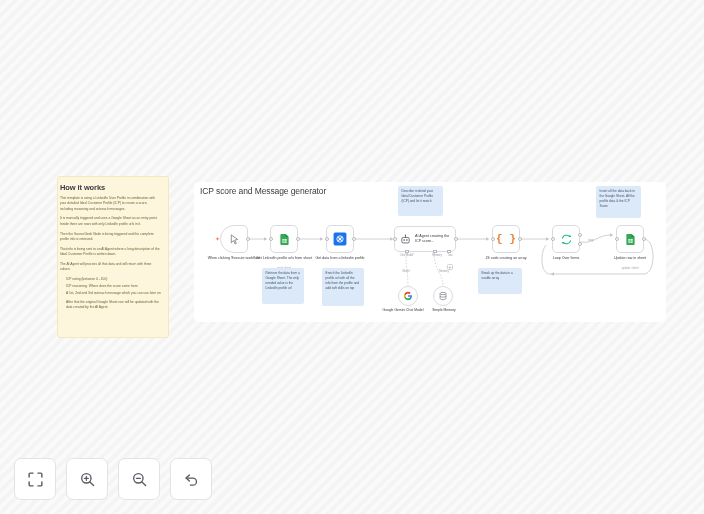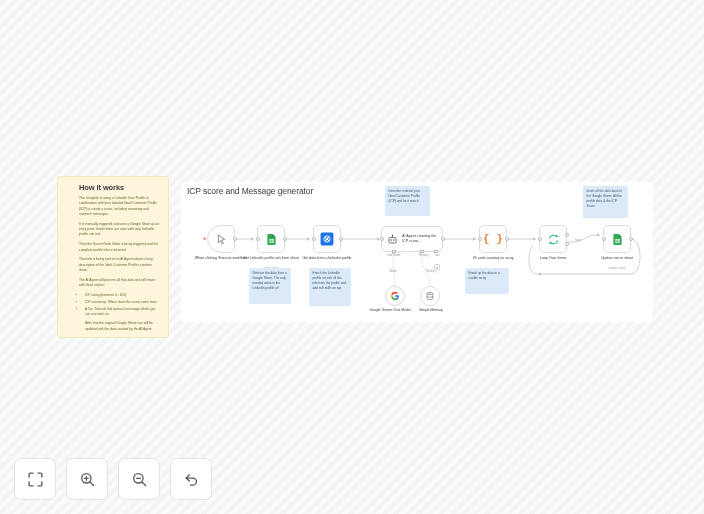--- a/index.html
+++ b/index.html
@@ -17,21 +17,21 @@
       #f4f4f5 0px, #f4f4f5 4px,
       #fafafa 4px, #fafafa 8px
     );
     position: relative;
     -webkit-font-smoothing: antialiased;
   }
 
   
   .canvas-panel {
     position: absolute;
-    left: 181px;
+    left: 194px;
     top: 182px;
     width: 472px;
     height: 140px;
     background: #ffffff;
     border-radius: 5px;
   }
   .canvas-title {
     position: absolute;
     left: 6px;
     top: 4px;
@@ -44,21 +44,21 @@
   .howto-note {
     position: absolute;
     left: 57px;
     top: 176px;
     width: 112px;
     height: 162px;
     background: #fdf6dd;
     border: 1px solid #f2e8bf;
     border-radius: 3px;
     box-sizing: border-box;
-    padding: 6px 7px 5px 21px;
+    padding: 6px 7px 5px 2px;
     overflow: hidden;
   }
   .howto-title {
     font-size: 7.5px;
     font-weight: bold;
     color: #3b3b42;
     margin: 0 0 4px 0;
     letter-spacing: -0.1px;
   }
   .howto-p {

